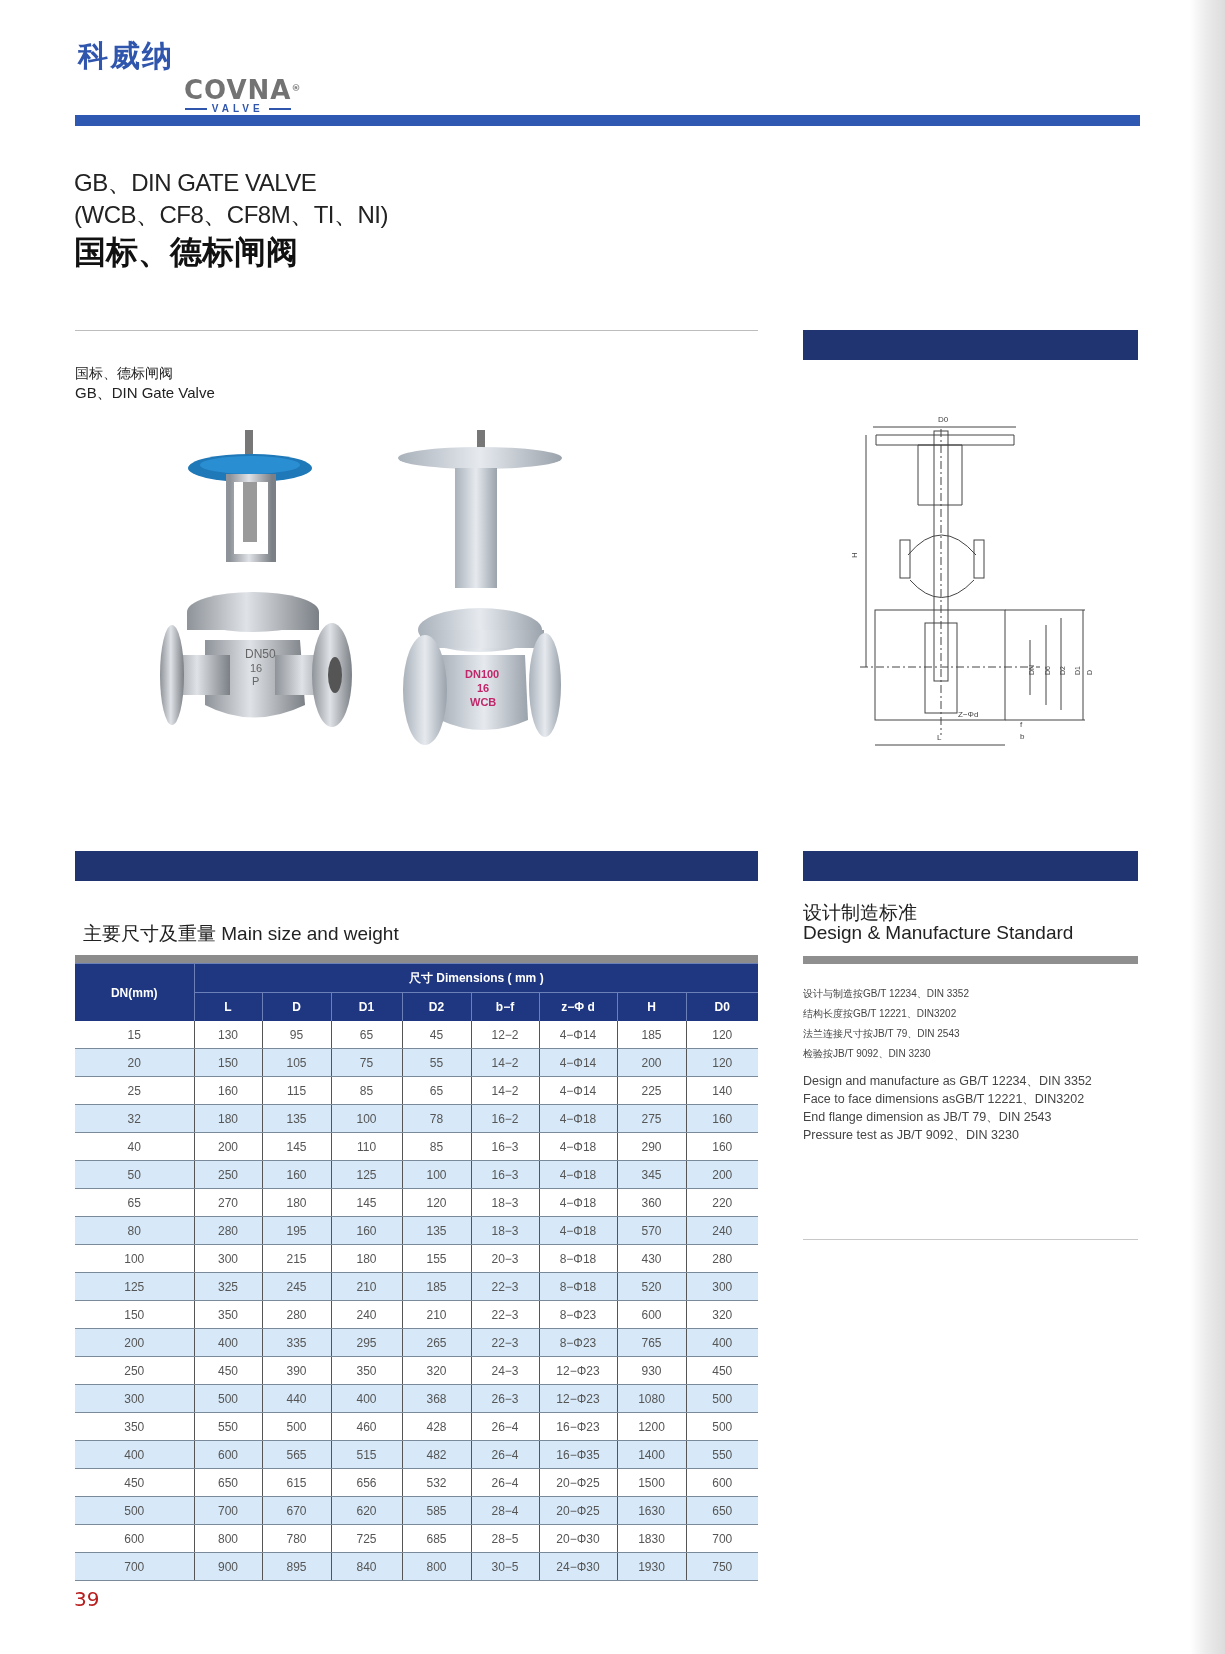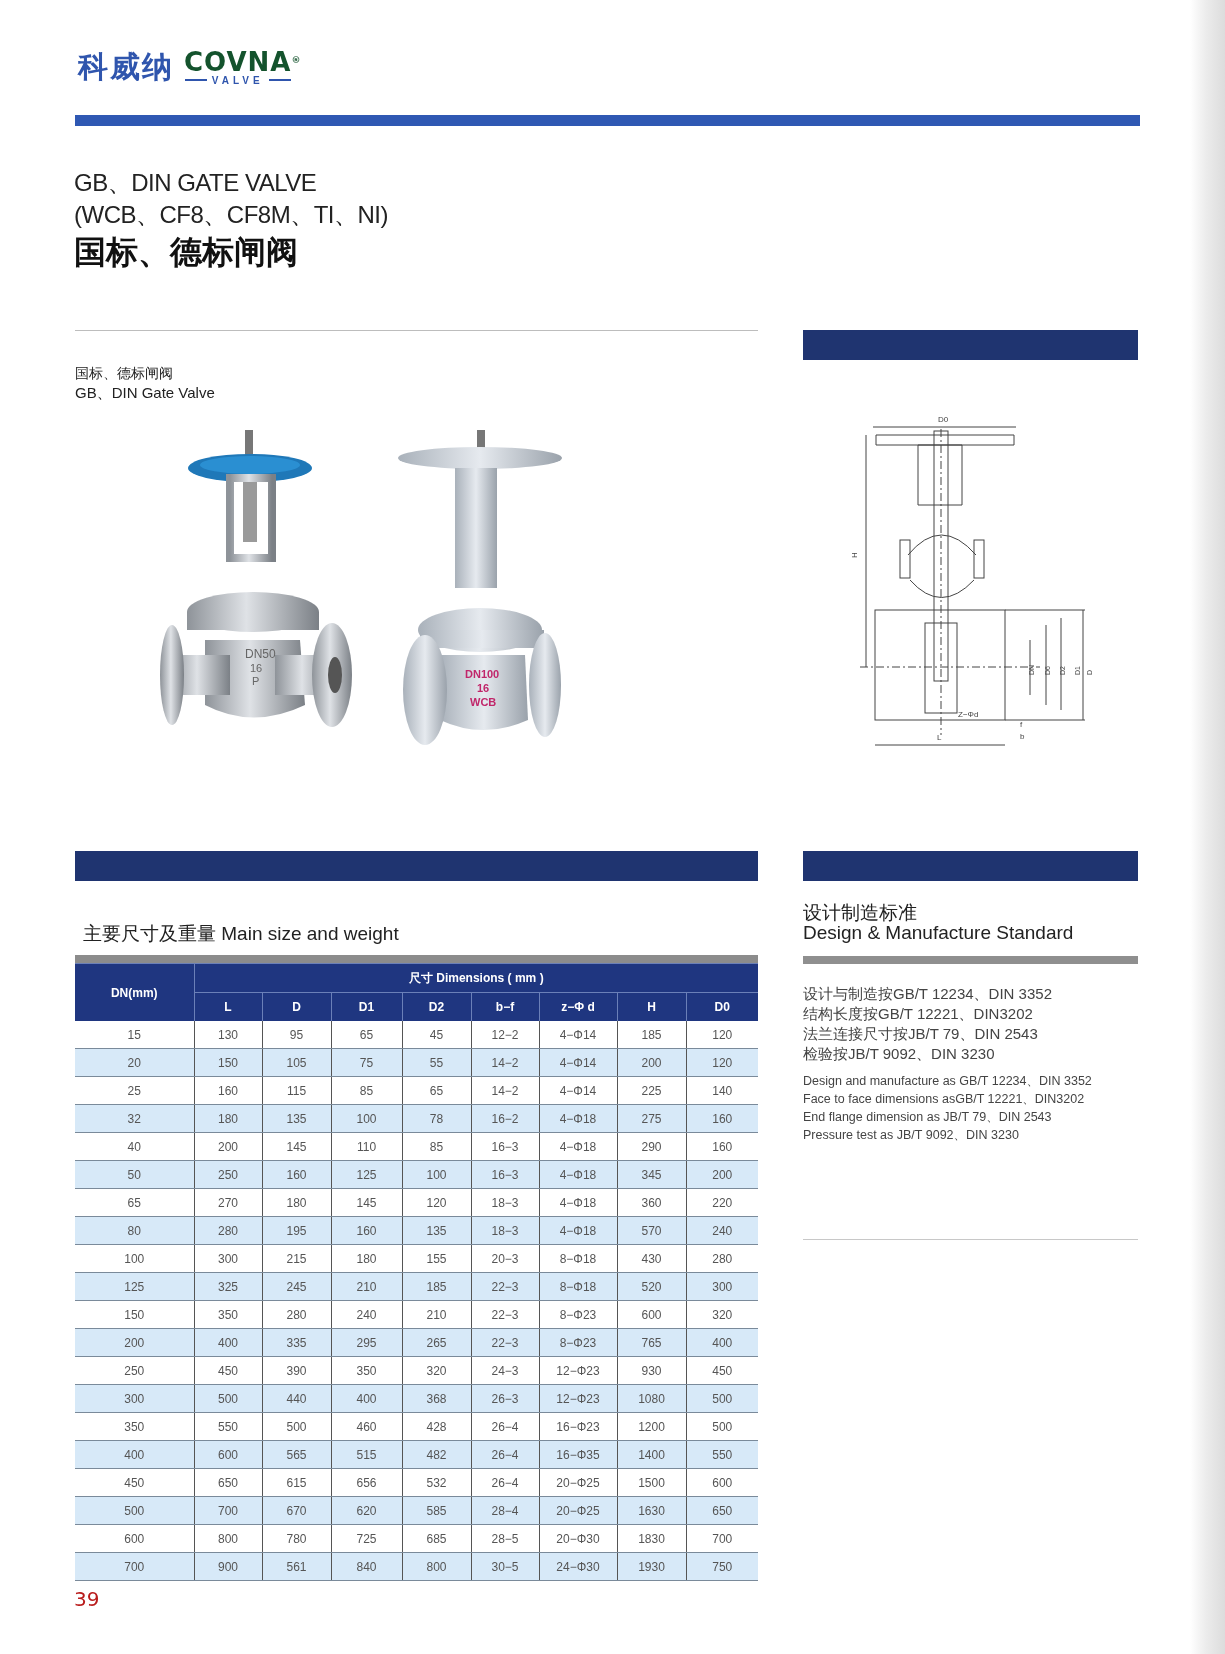--- a/index.html
+++ b/index.html
@@ -2,24 +2,24 @@
 <html><head>
 <meta charset="utf-8">
 <style>
   html,body{margin:0;padding:0;}
   body{width:1225px;height:1654px;position:relative;background:#ffffff;overflow:hidden;
        font-family:"Liberation Sans","DejaVu Sans",sans-serif;color:#222;}
   .abs{position:absolute;}
   .edge-shadow{left:1190px;top:0;width:35px;height:1654px;
        background:linear-gradient(to right,#ffffff 0%,#ececec 45%,#dcdcdc 100%);}
   
-  .logo{left:78px;top:47px;height:40px;display:flex;align-items:center;}
+  .logo{left:78px;top:36px;height:40px;display:flex;}
   .logo-cn{font-family:"DejaVu Sans",sans-serif;font-weight:bold;font-size:30px;color:#2f55ad;letter-spacing:2px;}
   .logo-en{margin-left:10px;display:flex;flex-direction:column;align-items:center;}
-  .logo-covna{font-family:"DejaVu Sans",sans-serif;font-weight:bold;font-size:26px;color:#14532d;line-height:26px;letter-spacing:1px;position:relative;}
+  .logo-covna{font-family:"DejaVu Sans",sans-serif;font-weight:bold;font-size:26px;color:#737373;line-height:26px;letter-spacing:1px;position:relative;margin-top:41px;}
   .logo-covna sup{font-size:9px;position:absolute;top:-2px;right:-10px;}
   .logo-valve{font-size:10px;font-weight:bold;color:#2f55ad;letter-spacing:4px;display:flex;align-items:center;gap:5px;}
   .logo-valve::before,.logo-valve::after{content:"";display:block;width:22px;height:2px;background:#2f55ad;}
   .topbar{left:75px;top:115px;width:1065px;height:11px;background:#2f58b3;}
   .title1,.title2{left:74px;font-size:24px;color:#222;letter-spacing:-0.5px;}
   .title1{top:167px;}
   .title2{top:199px;}
   .title3{left:74px;top:231px;font-size:32px;font-weight:bold;color:#111;font-family:"DejaVu Sans",sans-serif;}
   .hr-left{left:75px;top:330px;width:683px;height:1px;background:#bdbdbd;}
   .dark-bar{background:#1f3470;height:30px;}
@@ -32,21 +32,21 @@
   .table-top{height:8px;background:#8c8c8c;}
   table.spec{border-collapse:collapse;width:683px;table-layout:fixed;font-size:12px;}
   table.spec th{background:#1f3680;color:#fff;font-weight:bold;font-size:12px;height:26px;border-left:1px solid #6b80b8;border-top:1px solid #6b80b8;}
   table.spec th.dn{border-left:none;}
   table.spec td{height:25px;text-align:center;color:#555;border-left:1px solid #555;border-bottom:1.5px solid #7a8a9a;font-size:12px;}
   table.spec td:first-child{border-left:none;}
   table.spec tr.alt td{background:#d7e9f8;}
   .right-title-cn{left:803px;top:900px;font-size:19px;color:#222;}
   .right-title-en{left:803px;top:922px;font-size:19px;color:#222;}
   .gray-bar{left:803px;top:956px;width:335px;height:8px;background:#8f8f8f;}
-  .std-list{left:803px;top:984px;font-size:15px;color:#444;line-height:20px;}
+  .std-list{left:803px;top:984px;font-size:10px;color:#444;line-height:20px;}
   .std-list-en{left:803px;top:1072px;font-size:12.5px;color:#444;line-height:18px;}
   .hr-right{left:803px;top:1239px;width:335px;height:1px;background:#c8c8c8;}
   .page-num{left:74px;top:1587px;font-size:20px;color:#b91c1c;font-family:"DejaVu Sans",sans-serif;}
 </style>
 </head>
 <body>
 
 <div class="abs edge-shadow"></div>
 
 <div class="abs logo">
@@ -390,21 +390,21 @@
           <td>725</td>
           <td>685</td>
           <td>28−5</td>
           <td>20−Φ30</td>
           <td>1830</td>
           <td>700</td>
         </tr>
         <tr class="alt">
           <td>700</td>
           <td>900</td>
-          <td>561</td>
+          <td>895</td>
           <td>840</td>
           <td>800</td>
           <td>30−5</td>
           <td>24−Φ30</td>
           <td>1930</td>
           <td>750</td>
         </tr>
       </tbody>
   </table>
 </div>

